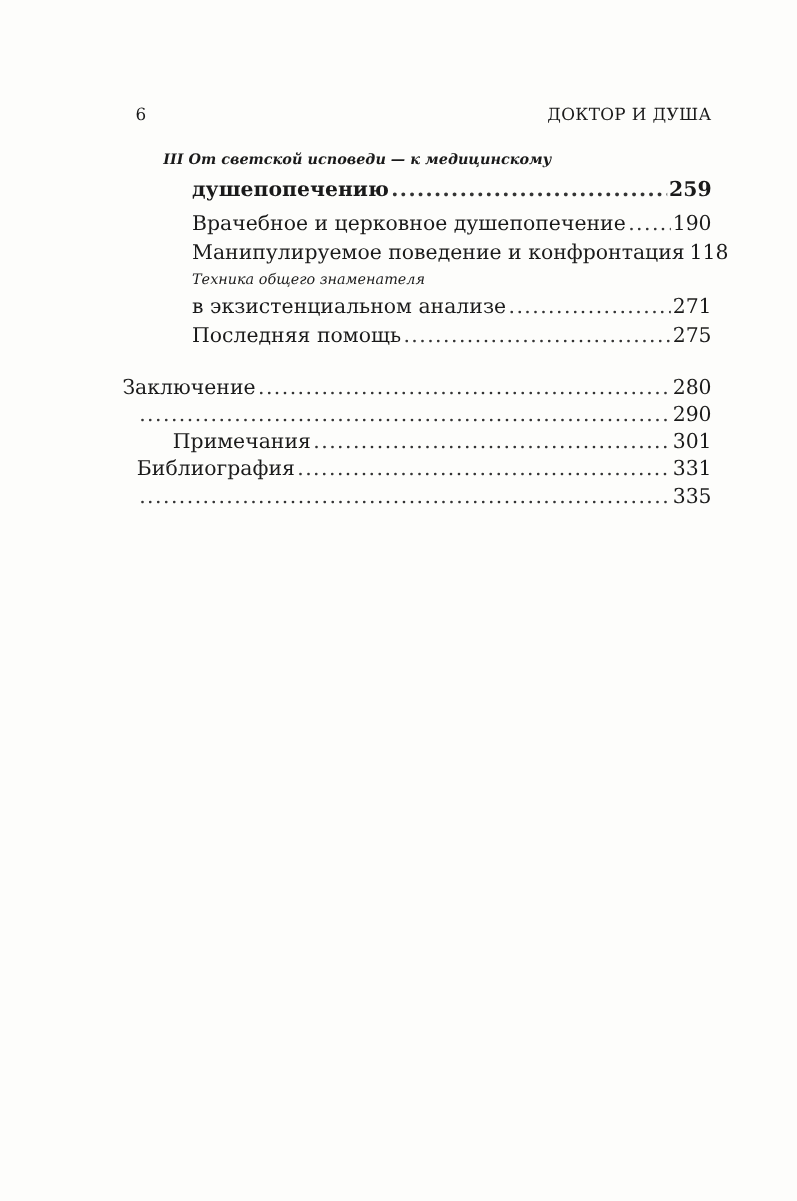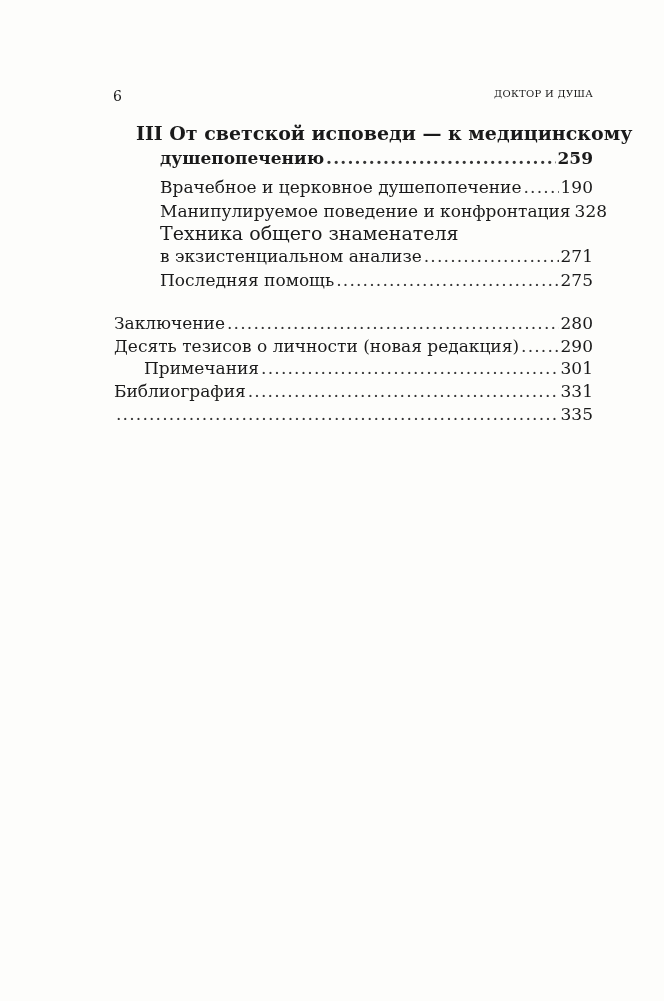--- a/index.html
+++ b/index.html
@@ -1,35 +1,35 @@
 <!DOCTYPE html>
 <html><head>
 <meta charset="utf-8">
 <style>
   html, body { margin: 0; padding: 0; }
   body {
     width: 664px; height: 1001px; background: #fdfdfb; position: relative; overflow: hidden;
     font-family: "DejaVu Serif", "Liberation Serif", serif; color: #1a1a1a;
   }
   .page-num { position: absolute; left: 113px; top: 88px; font-size: 14px; }
-  .running-head { position: absolute; right: 71px; top: 88px; font-size: 10px; letter-spacing: 0.3px; text-align: center; }
+  .running-head { position: absolute; right: 71px; top: 88px; font-size: 14px; letter-spacing: 0.3px; text-align: center; }
   .toc-line {
     position: absolute; display: flex; align-items: baseline; font-size: 17px; white-space: nowrap;
     right: 71px; height: 22px; line-height: 22px;
   }
   .toc-line .title { flex: 0 0 auto; }
   .toc-line .dots {
     flex: 1 1 auto; overflow: hidden; margin: 0 2px; letter-spacing: 1.2px; color: #333;
   }
   .toc-line .dots::before {
     content: "....................................................................................................................................................................................";
   }
   .toc-line .pg { flex: 0 0 auto; }
   .bold { font-weight: bold; }
-  .plain-line { position: absolute; font-size: 19px; height: 22px; line-height: 22px; white-space: nowrap; }
+  .plain-line { position: absolute; font-size: 12px; height: 22px; line-height: 22px; white-space: nowrap; font-style: italic; }
 </style>
 </head>
 <body>
 
 <div class="page-num">6</div>
 <div class="running-head">ДОКТОР И ДУША</div>
 
 <div class="plain-line bold" style="left:136px; top:122px;">III От светской исповеди — к медицинскому</div>
 <div class="toc-line bold" style="left:160px; top:147px;">
   <span class="title">душепопечению</span>
@@ -38,41 +38,40 @@
 </div>
 
 <div class="toc-line" style="left:160px; top:176px;">
   <span class="title">Врачебное и церковное душепопечение</span>
   <span class="dots"></span>
   <span class="pg">190</span>
 </div>
 <div class="toc-line" style="left:160px; top:200px;">
   <span class="title">Манипулируемое поведение и конфронтация</span>
   <span class="dots"></span>
-  <span class="pg">328</span>
+  <span class="pg">118</span>
 </div>
 <div class="plain-line" style="left:160px; top:222px;">Техника общего знаменателя</div>
 <div class="toc-line" style="left:160px; top:245px;">
   <span class="title">в экзистенциальном анализе</span>
   <span class="dots"></span>
   <span class="pg">271</span>
 </div>
 <div class="toc-line" style="left:160px; top:269px;">
   <span class="title">Последняя помощь</span>
   <span class="dots"></span>
   <span class="pg">275</span>
 </div>
 
-<div class="toc-line" style="left:114px; top:312px;">
+<div class="toc-line" style="left:102px; top:312px;">
   <span class="title">Заключение</span>
   <span class="dots"></span>
   <span class="pg">280</span>
 </div>
 <div class="toc-line" style="left:114px; top:335px;">
-  <span class="title">Десять тезисов о личности (новая редакция)</span>
   <span class="dots"></span>
   <span class="pg">290</span>
 </div>
 <div class="toc-line" style="left:114px; top:357px;margin-left:30px;">
   <span class="title">Примечания</span>
   <span class="dots"></span>
   <span class="pg">301</span>
 </div>
 <div class="toc-line" style="left:114px; top:380px;">
   <span class="title">Библиография</span>

